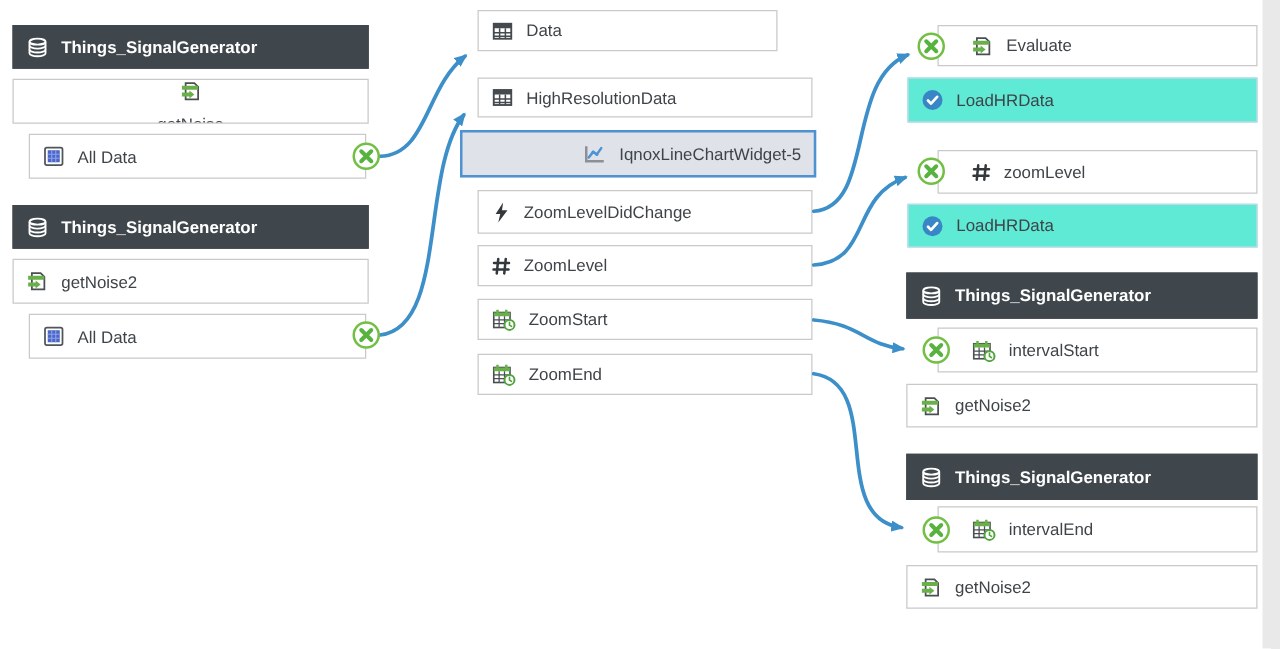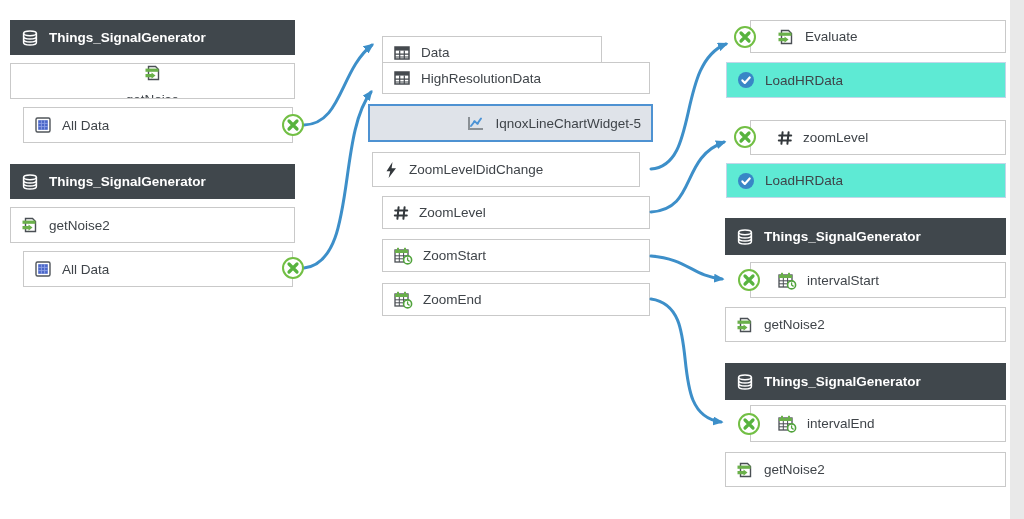--- a/index.html
+++ b/index.html
@@ -120,21 +120,21 @@
     <span class="icon">
       <svg width="18" height="18" viewBox="0 0 18 18">
         <rect x="2" y="2" width="14" height="14" rx="1.5" fill="#ffffff" stroke="#50555a" stroke-width="1.4"></rect>
         <rect x="4.2" y="4.2" width="9.6" height="9.6" fill="#4a66c8"></rect>
         <path d="M4.2,7.4 h9.6 M4.2,10.6 h9.6 M7.4,4.2 v9.6 M10.6,4.2 v9.6" stroke="#8fa3e6" stroke-width="0.9"></path>
       </svg>
     </span>
     <span class="lbl">All Data</span>
   </div>
 
-  <div class="node" style="left:382px;top:8px;width:220px;height:33px;margin-top:28px;">
+  <div class="node" style="left:382px;top:8px;width:240px;height:33px;">
     <span class="icon">
       <svg width="18" height="18" viewBox="0 0 18 18">
         <rect x="2" y="3" width="14" height="12" fill="#ffffff" stroke="#454a4f" stroke-width="1.5"></rect>
         <rect x="2" y="3" width="14" height="3.6" fill="#454a4f"></rect>
         <path d="M2,10.2 h14 M2,13 h14 M6.7,6.6 v8.4 M11.3,6.6 v8.4" stroke="#454a4f" stroke-width="1.2"></path>
       </svg>
     </span>
     <span class="lbl">Data</span>
   </div>
 
@@ -154,21 +154,21 @@
       <svg width="20" height="18" viewBox="0 0 20 18">
         <path d="M4,3 V15 H18" fill="none" stroke="#8a9095" stroke-width="2"></path>
         <path d="M6,12 L9.5,7.5 L12.5,9.5 L16,4.5" fill="none" stroke="#4d94d6" stroke-width="2" stroke-linecap="round" stroke-linejoin="round"></path>
         <circle cx="9.5" cy="7.5" r="1.2" fill="#4d94d6"></circle>
           <circle cx="12.5" cy="9.5" r="1.2" fill="#4d94d6"></circle>
       </svg>
     </span>
     <span class="lbl">IqnoxLineChartWidget-5</span>
   </div>
 
-  <div class="node" style="left:372px;top:152px;width:268px;height:35px;">
+  <div class="node" style="left:382px;top:152px;width:268px;height:35px;">
     <span class="icon">
       <svg width="16" height="18" viewBox="0 0 16 18">
         <path d="M9.5,1 L3.5,10.2 H7.2 L5.6,17 L13,7.2 H8.6 Z" fill="#33383c"></path>
       </svg>
     </span>
     <span class="lbl">ZoomLevelDidChange</span>
   </div>
 
   <div class="node" style="left:382px;top:196px;width:268px;height:33px;">
     <span class="icon">

